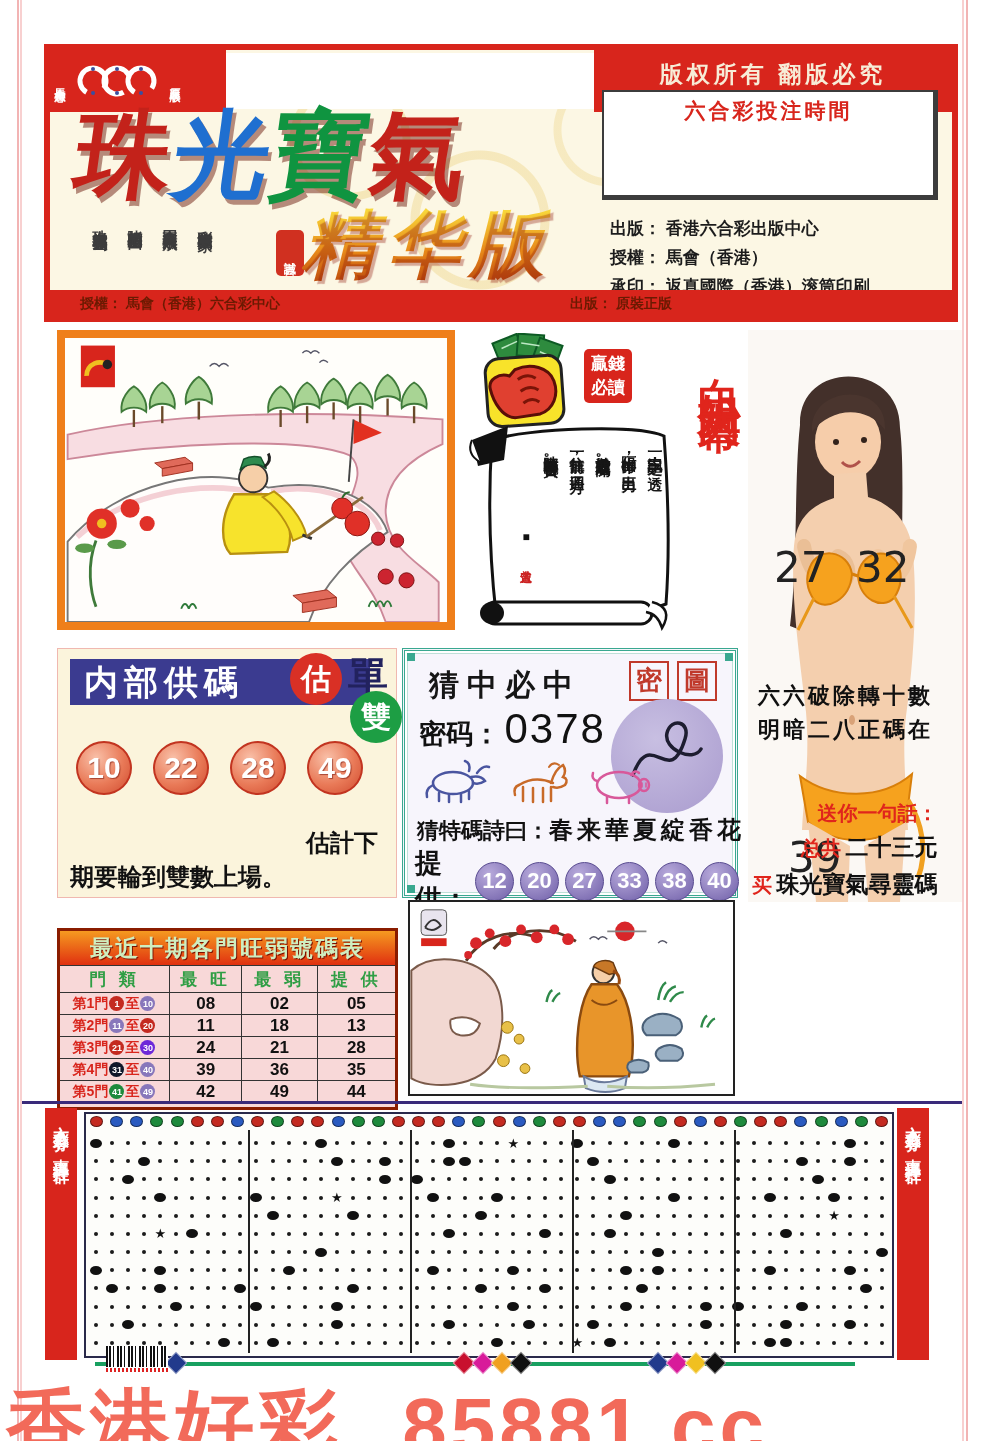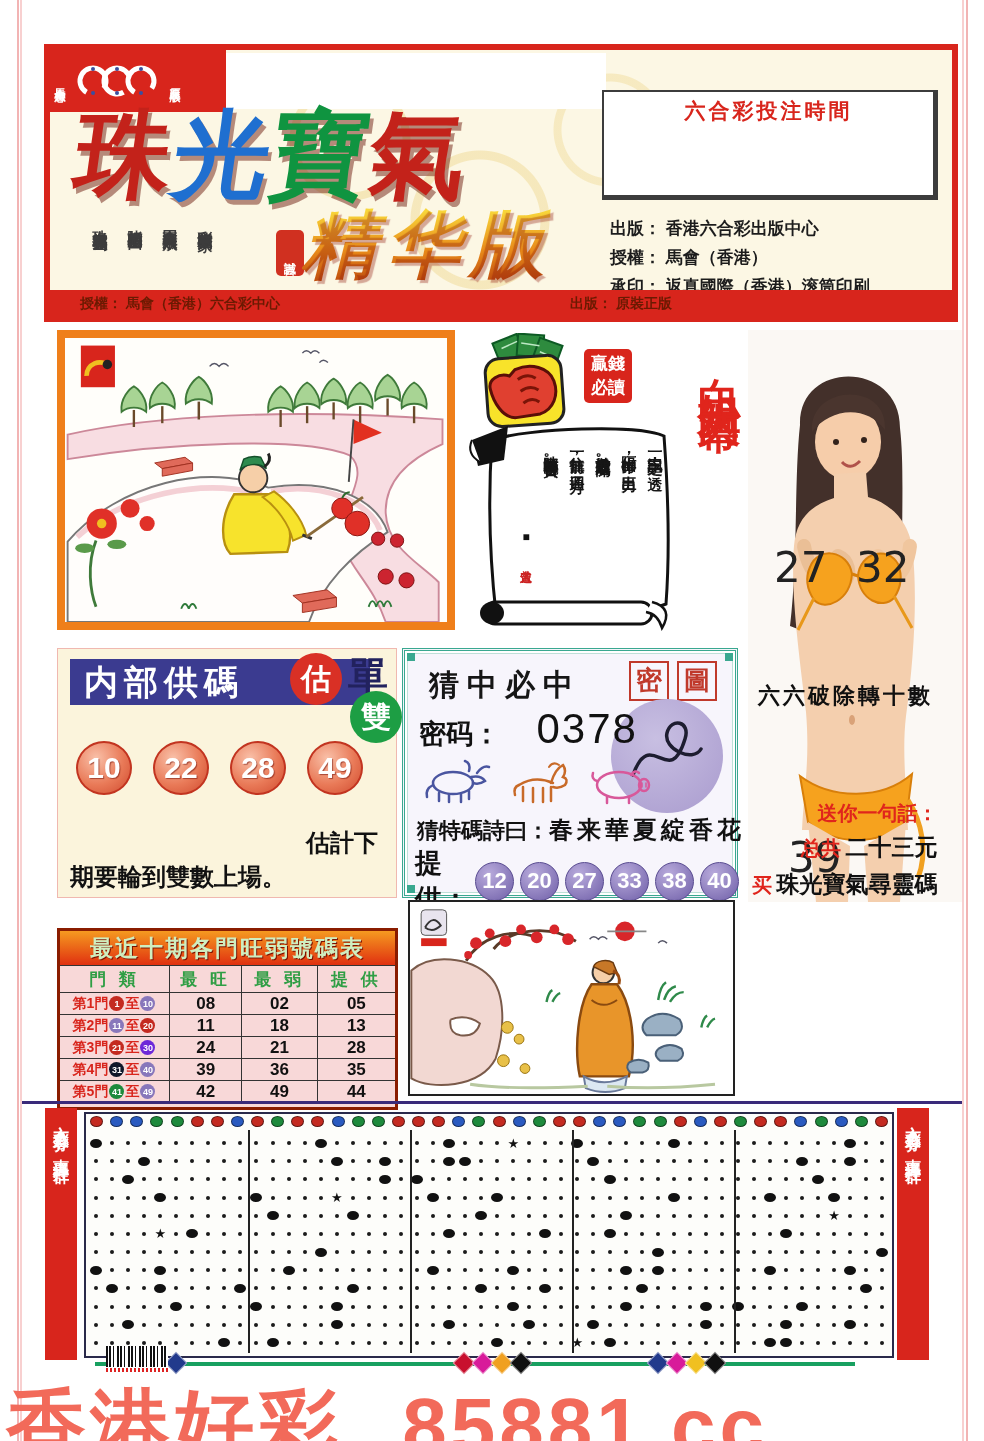--- a/index.html
+++ b/index.html
@@ -82,21 +82,21 @@
   .secret{position:absolute;left:402px;top:648px;width:336px;height:250px;background:#f7f5fc;
           border:3px double #3aa890;box-sizing:border-box;box-shadow:0 0 0 2px #fff inset,0 0 0 3px #bfe0d8 inset;}
   .corner{position:absolute;width:8px;height:8px;background:#3aa890;}
   .sec-title{position:absolute;left:24px;top:14px;font-size:30px;font-weight:bold;color:#161616;letter-spacing:8px;
              font-family:"Liberation Serif","DejaVu Serif",serif;}
   .stamp{position:absolute;right:18px;top:10px;display:flex;gap:8px;}
   .stamp span{display:block;width:36px;height:36px;border:2px solid #c0392b;color:#c0392b;font-size:26px;font-weight:bold;
               text-align:center;line-height:36px;font-family:"Liberation Serif","DejaVu Serif",serif;}
   .pwrow{position:absolute;left:14px;top:54px;}
   .pwrow .lab{font-size:27px;font-weight:bold;color:#111;font-family:"Liberation Serif","DejaVu Serif",serif;}
-  .pwrow .val{font-size:42px;color:#111;letter-spacing:2px;margin-left:32px;}
+  .pwrow .val{font-size:42px;color:#111;letter-spacing:2px;}
   .animals{position:absolute;left:14px;top:106px;display:flex;gap:10px;}
   .blob{position:absolute;right:12px;top:48px;width:112px;height:114px;border-radius:50%;
         background:radial-gradient(circle at 40% 35%,#c8bfe2,#a99bce);}
   .poemrow{position:absolute;left:12px;top:163px;font-family:"Liberation Serif","DejaVu Serif",serif;
            font-size:22px;font-weight:bold;color:#111;white-space:nowrap;}
   .poemrow .pv{font-size:24px;letter-spacing:4px;}
   .provrow{position:absolute;left:10px;top:194px;display:flex;align-items:center;}
   .provrow .lab{font-size:27px;font-weight:bold;color:#111;font-family:"Liberation Serif","DejaVu Serif",serif;}
   .ball-sm{width:39px;height:39px;border-radius:50%;margin-left:6px;background:radial-gradient(circle at 35% 30%,#b9abdc,#6f5fa8);
            border:1px solid #584a90;color:#fff;font-size:22px;font-weight:bold;display:flex;align-items:center;justify-content:center;box-sizing:border-box;}
@@ -161,20 +161,21 @@
             <circle cx="48" cy="13" r="2"></circle>
             <circle cx="72" cy="13" r="2"></circle>
             <circle cx="24" cy="37" r="2"></circle>
             <circle cx="48" cy="37" r="2"></circle>
             <circle cx="72" cy="37" r="2"></circle>
           </g>
       </svg>
       <div class="vtx">原裝正版</div>
     </div>
     <div class="hdr-white"></div>
+    <div class="hdr-copy">版权所有 翻版必究</div>
     <div class="betbox">
       <div class="t">六合彩投注時間</div>
     </div>
     <div class="bigtitle" id="bigTitle"><span style="color: rgb(195, 34, 26);">珠</span><span style="color: rgb(31, 111, 208);">光</span><span style="color: rgb(15, 148, 64);">寶</span><span style="color: rgb(195, 34, 26);">氣</span></div>
     <div class="poem" id="poemCols">
         <div>珠光寶氣尋靈碼</div>
         <div>賭根剷去頭不回</div>
         <div>因貪至黃無米炊</div>
         <div>六彩賭徒福萬家</div>
       </div>
@@ -336,20 +337,21 @@
       <path d="M160,470 C174,492 180,522 170,548" stroke="#f0a020" stroke-width="5" fill="none"></path>
       <path d="M60,492 L68,572 L100,572 L102,516 Z" fill="#f4cfae"></path>
       <path d="M158,492 L152,572 L120,572 L116,516 Z" fill="#f4cfae"></path>
     </svg>
   </div>
   <div class="pnum" style="left:774px;top:543px">27</div>
   <div class="pnum" style="left:856px;top:543px">32</div>
   <div class="pnum" style="left:788px;top:833px">39</div>
   <div class="caption">
     <div>六六破除轉十數</div>
+    <div>明暗二八正碼在</div>
   </div>
   <div class="msg">
     <div class="r">送你一句話：</div>
     <div><span class="r">总共</span>
          <span class="b">二十三元</span></div>
     <div><span class="r">买</span>
          <span class="b">珠光寶氣尋靈碼</span></div>
   </div>
 
   <div class="innerbox">

